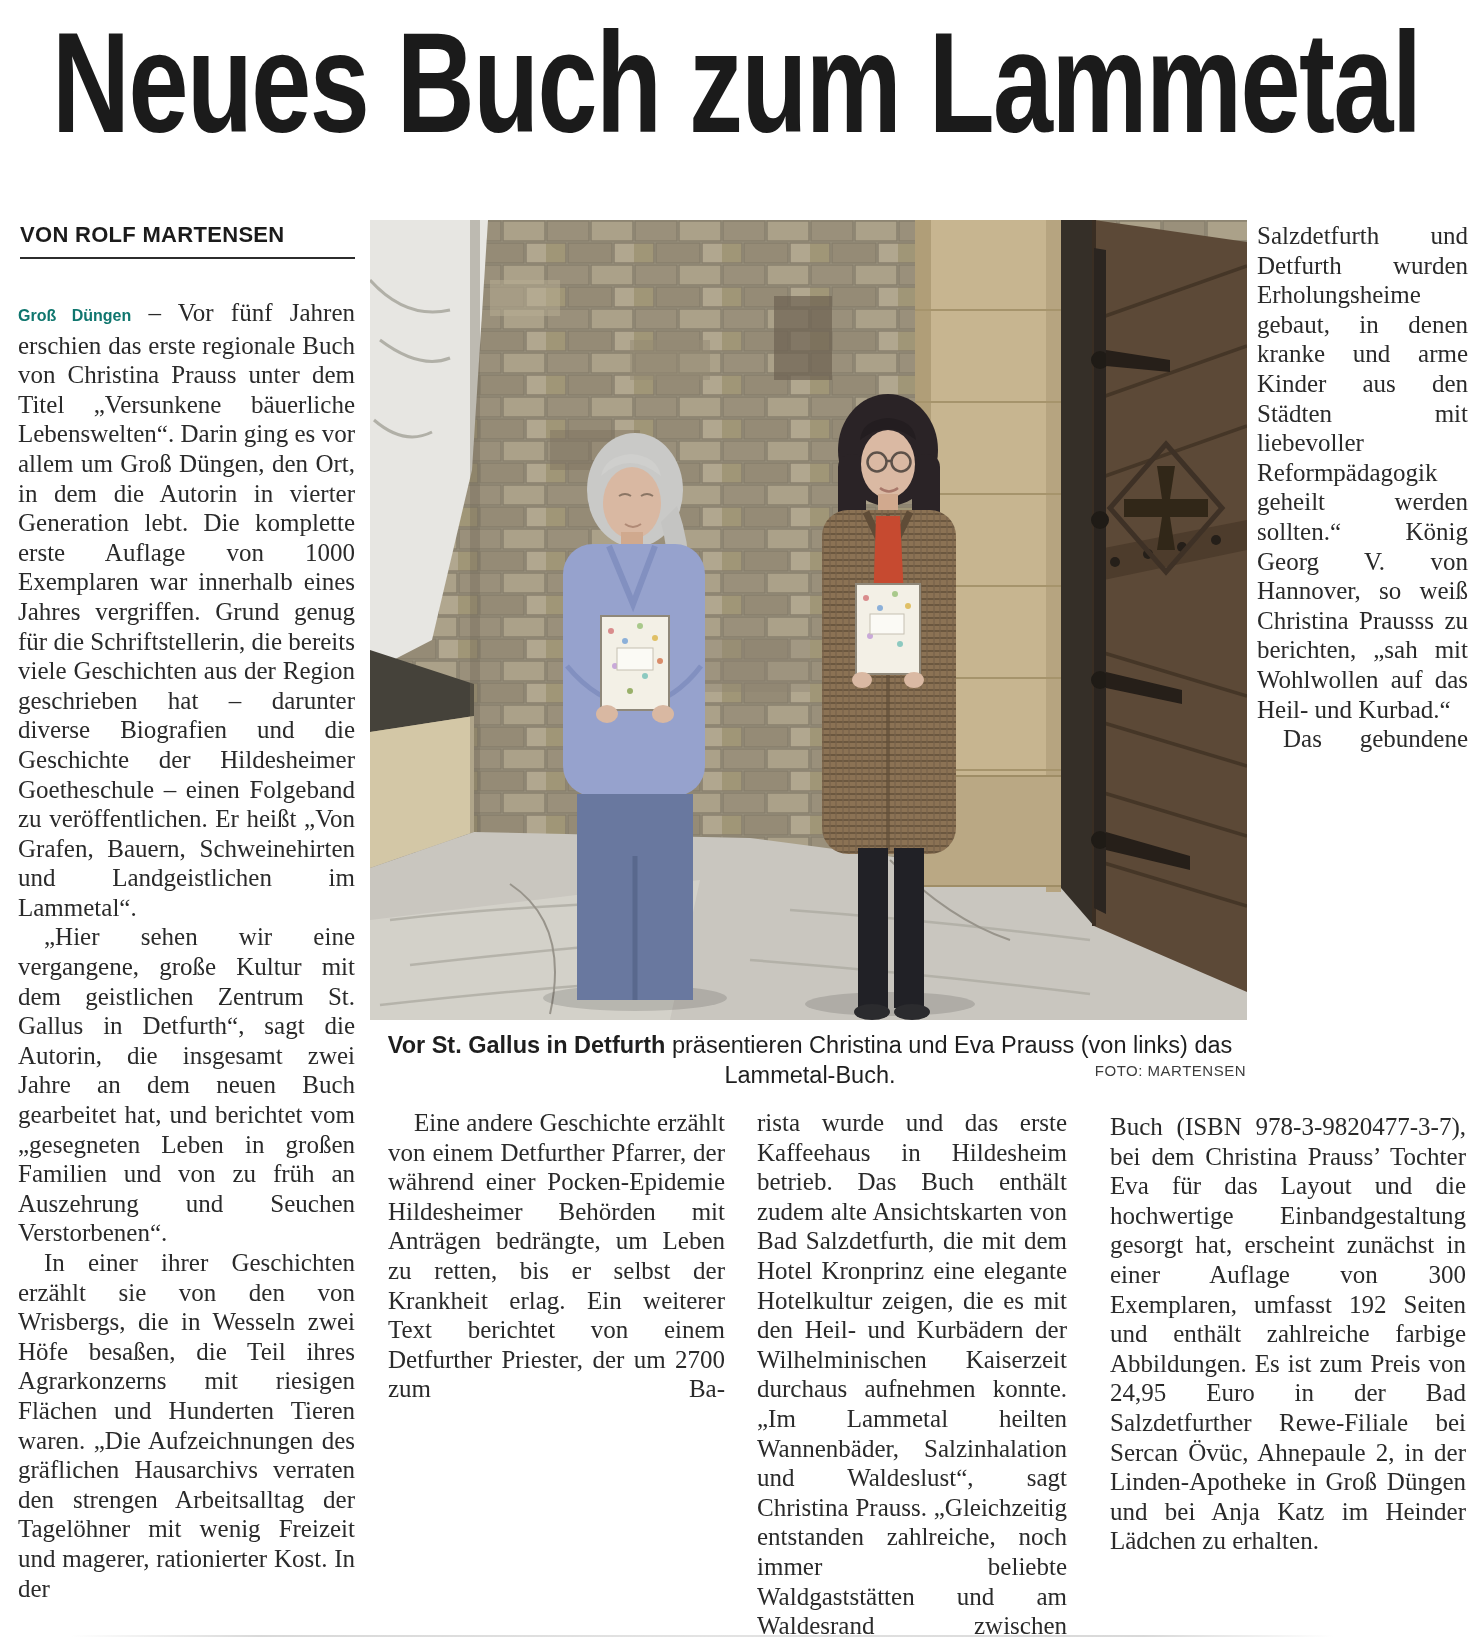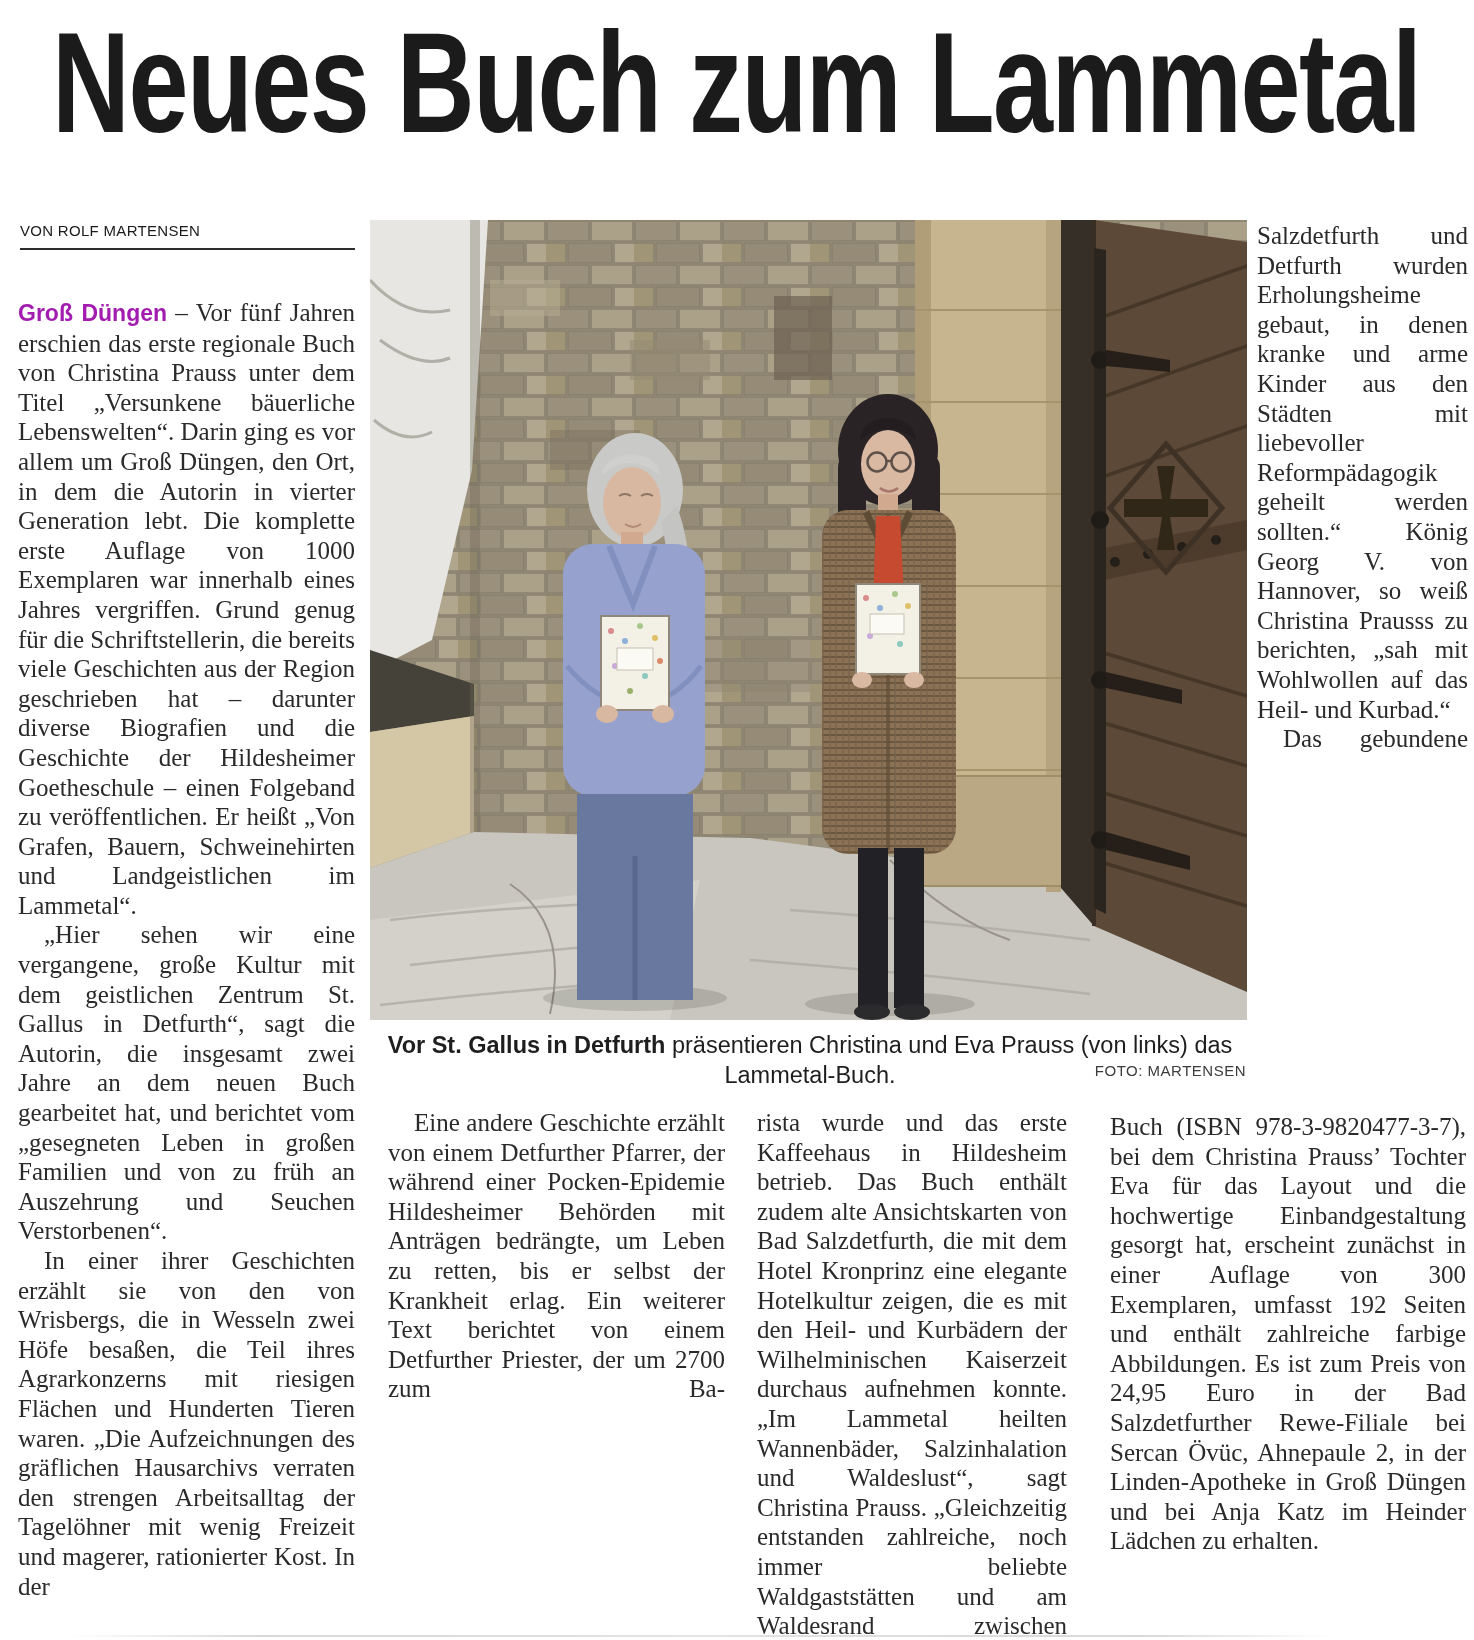--- a/index.html
+++ b/index.html
@@ -15,36 +15,36 @@
     transform:scaleX(0.76);transform-origin:left top;white-space:nowrap;
   }
   .subheadline{
     position:absolute;left:0;top:144px;width:1474px;margin:0;text-align:center;
     font-family:"Liberation Sans", sans-serif;font-weight:500;
     font-size:45px;color:#212121;
   }
   
   .byline{
     position:absolute;left:20px;top:222px;width:335px;
-    font-family:"Liberation Sans", sans-serif;font-weight:400;
-    font-size:15px;letter-spacing:.3px;color:#1b1b1b;
+    font-family:"Liberation Sans", sans-serif;font-weight:700;
+    font-size:22px;letter-spacing:.3px;color:#1b1b1b;
     padding-bottom:9px;border-bottom:2px solid #2c2c2c;
   }
   
   .col{position:absolute;}
   .col p{
     margin:0;text-align:justify;
     font-size:25px;line-height:29.6px;color:#2a2a2a;
     hyphens:auto;
   }
   .col p.indent{text-indent:26px;}
   .col p.contj{text-align-last:justify;}
   .loc-lead{
-    font-family:"Liberation Sans", sans-serif;font-weight:700;font-size:23px;
-    color:#a21caf;
+    font-family:"Liberation Sans", sans-serif;font-weight:700;font-size:16px;
+    color:#0f766e;
   }
   .col-left {left:18px;  top:298px;  width:337px;}
   .col-right{left:1257px;top:221px;  width:211px;}
   .col-a    {left:388px; top:1108px; width:337px;}
   .col-b    {left:757px; top:1108px; width:310px;}
   .col-c    {left:1110px;top:1112px; width:356px;}
   
   .photo{
     position:absolute;left:370px;top:220px;width:877px;height:800px;
     margin:0;overflow:hidden;background:#a29a86;

